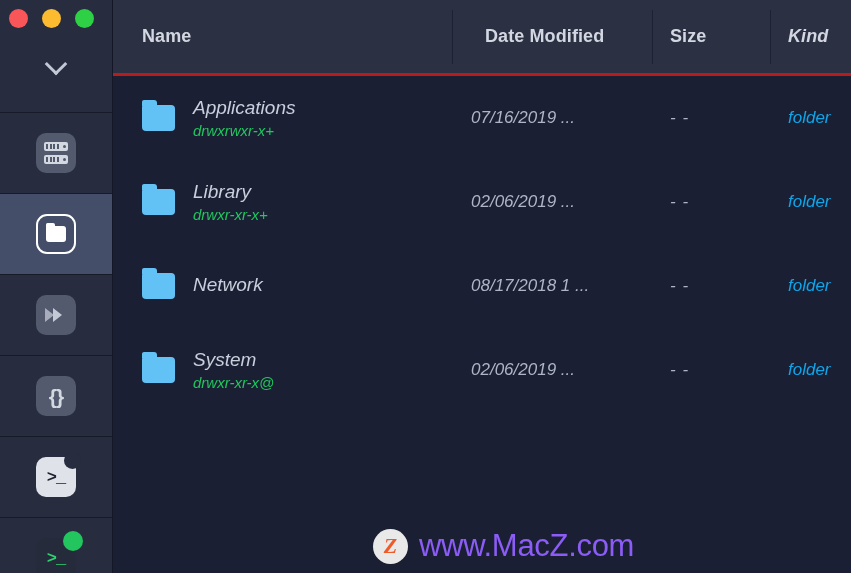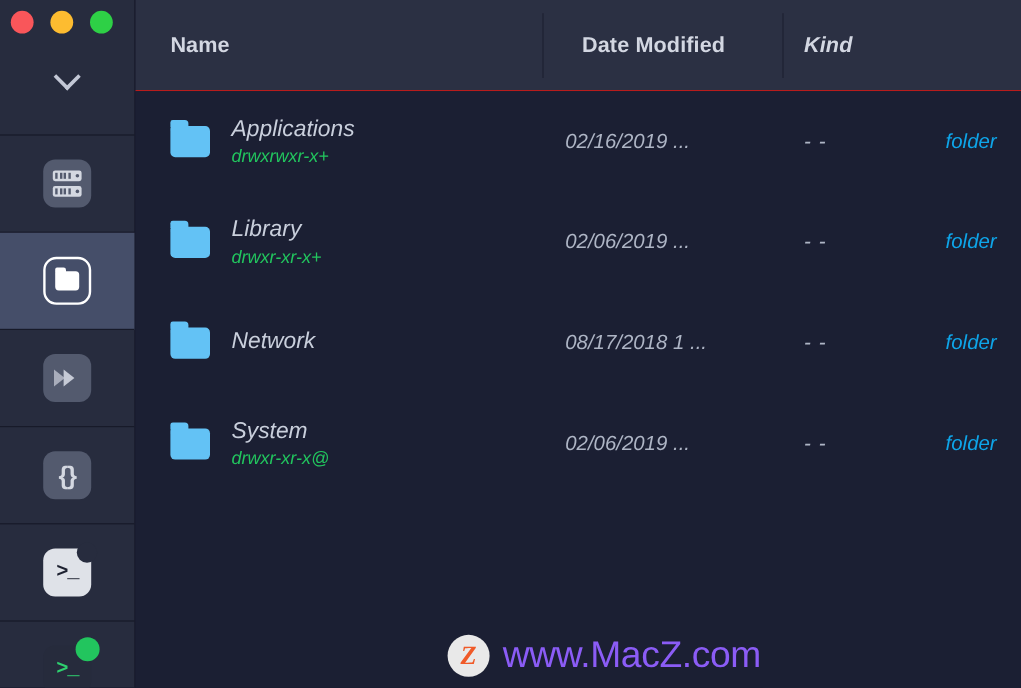--- a/index.html
+++ b/index.html
@@ -247,21 +247,21 @@
     letter-spacing: .2px;
     padding-right: 2px;
   }
 
   
   .table-head {
     height: 76px;
     background: #2b3043;
     display: flex;
     align-items: center;
-    border-bottom: 1px solid #b91c1c;
+    border-bottom: 3px solid #b91c1c;
     flex: 0 0 76px;
   }
   .th {
     color: #d3d7e2;
     font-size: 18px;
     font-weight: 700;
     letter-spacing: .1px;
     height: 76px;
     display: flex;
     align-items: center;
@@ -441,35 +441,36 @@
     </div>
 
   </div>
 
   <div class="main">
 
 
     <div class="table-head">
       <div class="th col-name">Name</div>
       <div class="th col-date sep">Date Modified</div>
+      <div class="th col-size sep">Size</div>
       <div class="th col-kind sep">Kind</div>
     </div>
 
     <div class="table-body">
 
       <div class="row">
         <div class="cell name">
           <span class="folder-icon"></span>
           <span class="name-stack">
             <span class="file-name">Applications</span>
             <span class="file-perm">drwxrwxr-x+</span>
           </span>
         </div>
         <div class="cell date">
-          <span class="date-text">02/16/2019 ...</span>
+          <span class="date-text">07/16/2019 ...</span>
         </div>
         <div class="cell size">
           <span class="size-text">- -</span>
         </div>
         <div class="cell kind">
           <span class="kind-text">folder</span>
         </div>
       </div>
 
       <div class="row">

